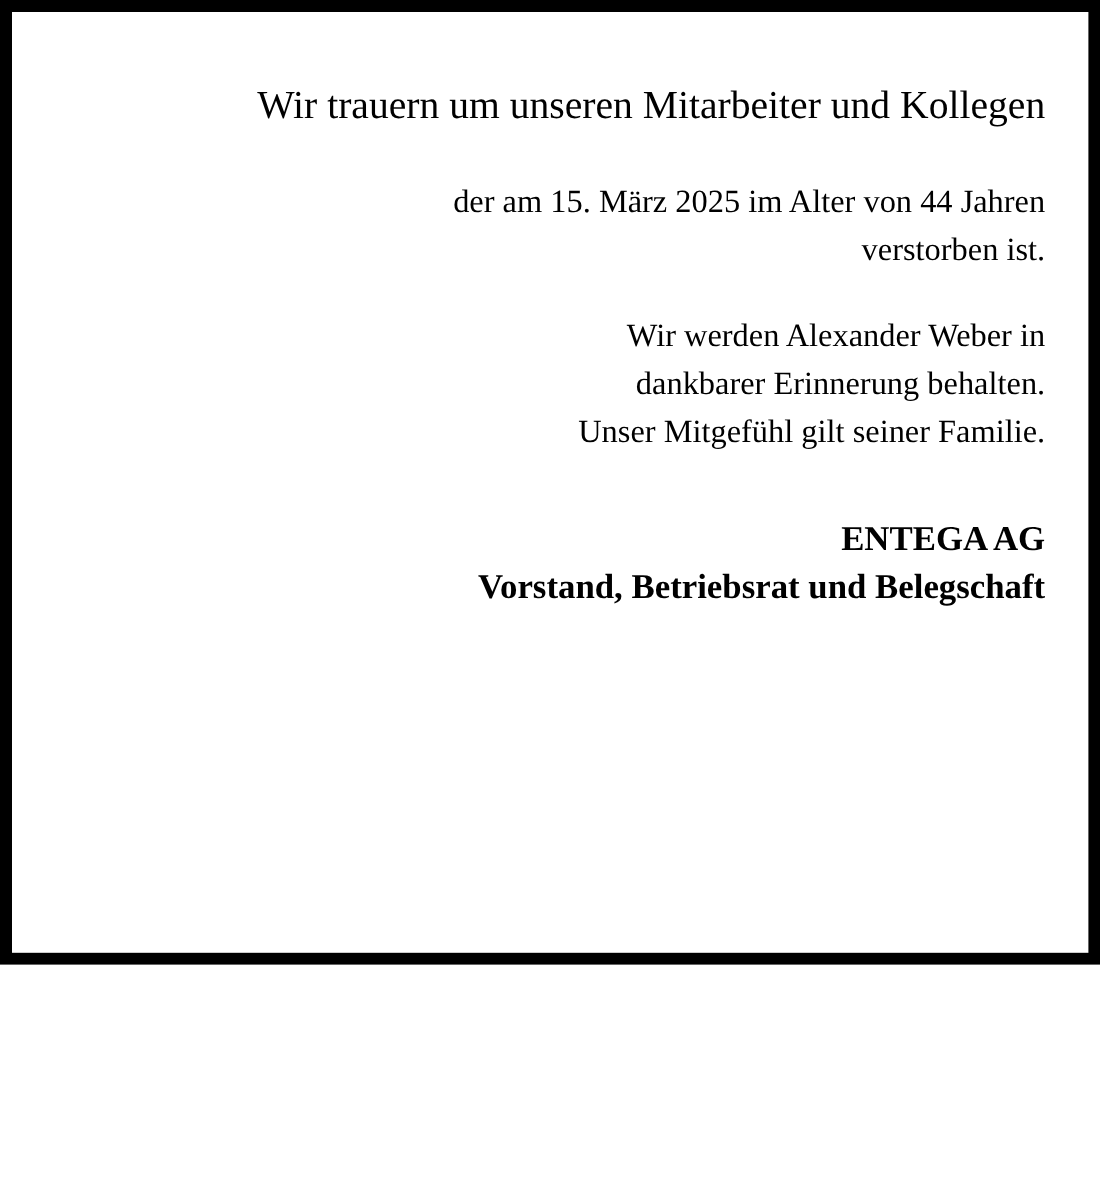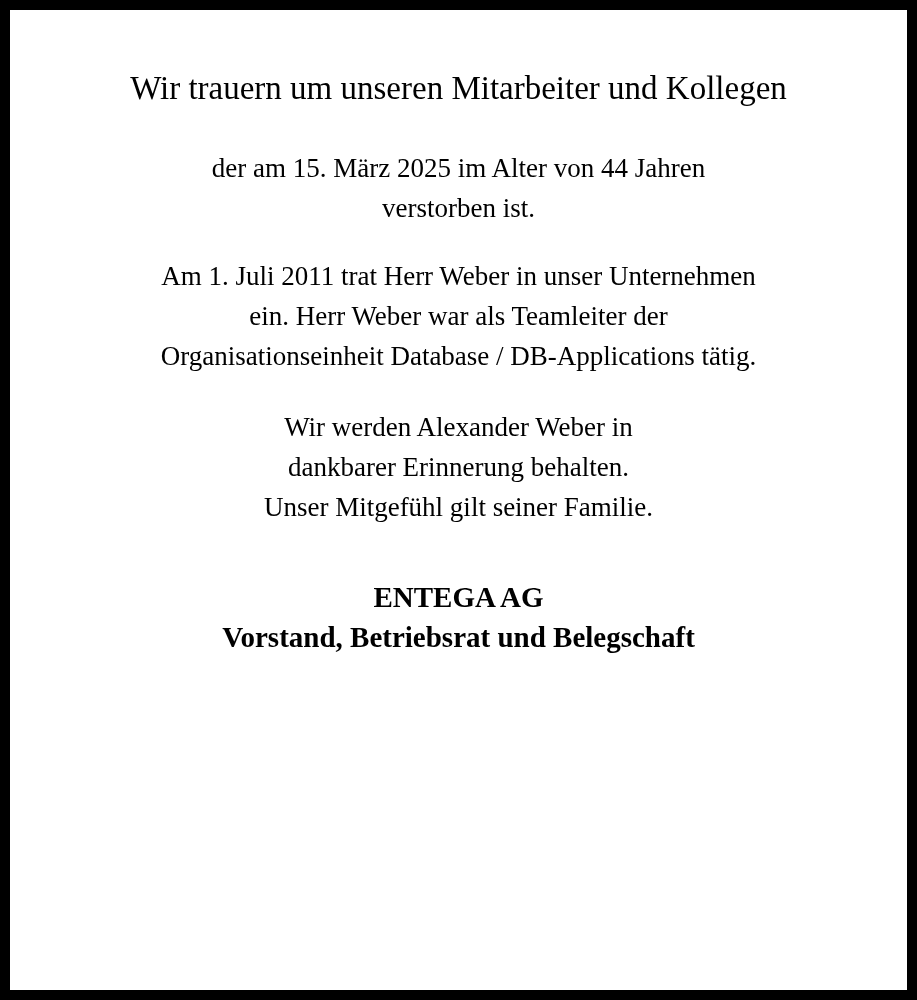--- a/index.html
+++ b/index.html
@@ -2,27 +2,27 @@
 <html lang="de"><head>
 <meta charset="utf-8">
 <style>
   html, body {
     margin: 0;
     padding: 0;
     background: #ffffff;
   }
   .frame {
     width: 917px;
-    height: 1000px;
+    height: 804px;
     box-sizing: border-box;
     border: 10px solid #000000;
     background: #ffffff;
     font-family: "Liberation Serif", "DejaVu Serif", serif;
     color: #000000;
-    text-align: center;
+    text-align: right;
     overflow: hidden;
   }
   .inner {
     box-sizing: border-box;
     width: 100%;
     height: 100%;
     padding: 58px 36px 40px 36px;
   }
   .intro {
     font-size: 33px;
@@ -59,23 +59,20 @@
 
 <div class="frame">
   <div class="inner">
 
     <p class="intro">Wir trauern um unseren Mitarbeiter und Kollegen</p>
 
 
     <p class="para death-info">der am 15. März 2025 im Alter von 44 Jahren
 verstorben ist.</p>
 
-    <p class="para career">Am 1. Juli 2011 trat Herr Weber in unser Unternehmen
-ein. Herr Weber war als Teamleiter der
-Organisationseinheit Database / DB-Applications tätig.</p>
 
 
     <p class="para remembrance">Wir werden Alexander Weber in
 dankbarer Erinnerung behalten.
 Unser Mitgefühl gilt seiner Familie.</p>
 
     <div class="signature">
       <p>ENTEGA AG</p>
       <p>Vorstand, Betriebsrat und Belegschaft</p>
     </div>

